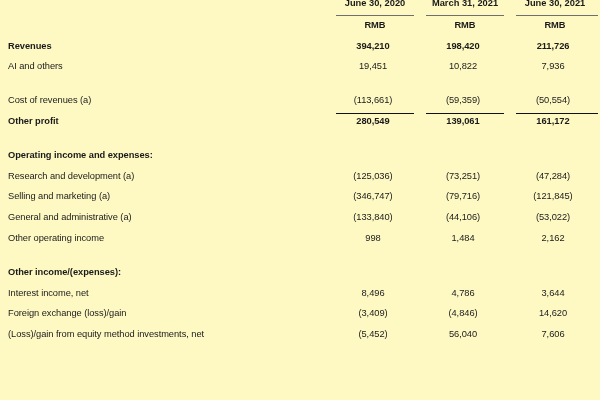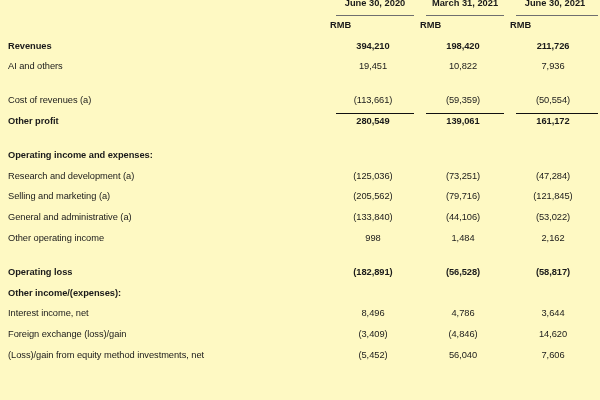--- a/index.html
+++ b/index.html
@@ -66,21 +66,21 @@
 
   
   .datehead {
     text-align: center;
     font-weight: bold;
     font-size: 9.3px;
     position: relative;
     top: -3px;
   }
   .rmbhead {
-    text-align: left;
+    text-align: center;
     font-weight: bold;
     font-size: 9.3px;
   }
 
   
   .rule-box {
     position: relative;
   }
   .rule-thin::before {
     content: "";
@@ -257,21 +257,21 @@
         <td class="col3">
             <div class="num">(47,284)</div>
           </td>
       </tr>
 
       <tr class="r-data">
         <td>
             <div class="lbl">Selling and marketing (a)</div>
           </td>
         <td class="col1">
-            <div class="num">(205,562)</div>
+            <div class="num">(346,747)</div>
           </td>
         <td class="col2">
             <div class="num">(79,716)</div>
           </td>
         <td class="col3">
             <div class="num">(121,845)</div>
           </td>
       </tr>
 
       <tr class="r-data">
@@ -305,34 +305,20 @@
       </tr>
 
 
       <tr class="r-gap">
         <td></td>
           <td></td>
           <td></td>
           <td></td>
       </tr>
 
-      <tr class="r-data">
-        <td>
-            <div class="lbl bold">Operating loss</div>
-          </td>
-        <td class="col1">
-            <div class="num bold">(182,891)</div>
-          </td>
-        <td class="col2">
-            <div class="num bold">(56,528)</div>
-          </td>
-        <td class="col3">
-            <div class="num bold">(58,817)</div>
-          </td>
-      </tr>
 
       <tr class="r-data">
         <td>
             <div class="lbl bold">Other income/(expenses):</div>
           </td>
         <td class="col1">
             <div class="num"></div>
           </td>
         <td class="col2">
             <div class="num"></div>

